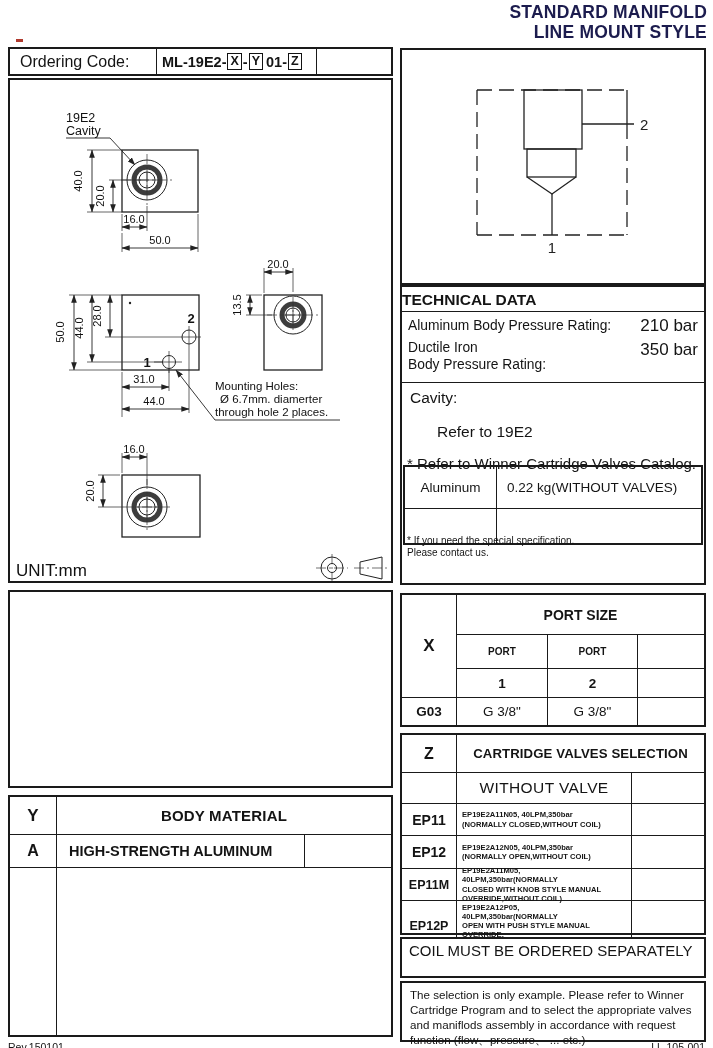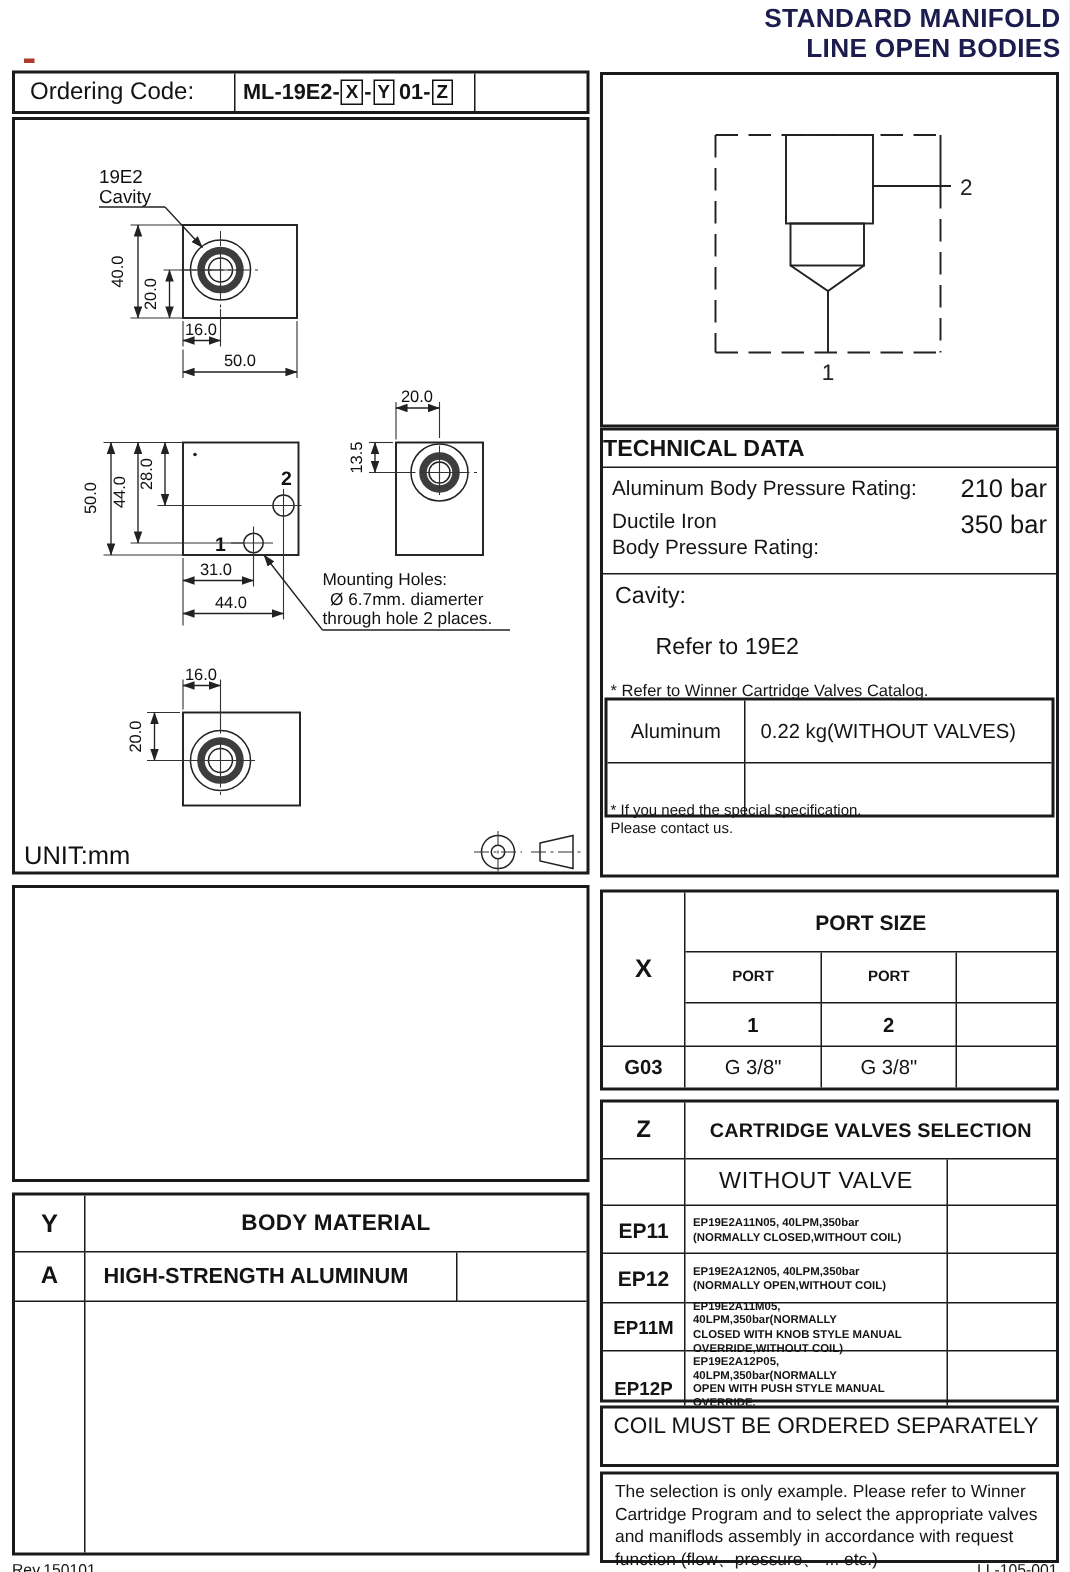--- a/index.html
+++ b/index.html
@@ -36,21 +36,21 @@
   #techbox>div{position:absolute;box-sizing:border-box}
   .t-head{top:0;left:0;right:0;height:25px;border-bottom:1.9px solid #1a1a1a;text-align:left;
           font-weight:bold;font-size:15.5px;line-height:25px}
   .t-row1{top:29px;left:6px;right:6px;display:flex;align-items:center}
   .t-row2{top:53px;left:6px;right:6px;height:38px;display:flex;align-items:flex-start}
   .t-lab{font-size:13.8px;line-height:1.22}
   .t-val{margin-left:auto;font-size:17px}
   .t-rule{top:95px;left:0;right:0;height:0;border-top:1.8px solid #1a1a1a}
   .t-cav{top:102px;left:8px;font-size:15.5px}
   .t-cavval{top:136px;left:35px;font-size:15.5px}
-  .t-cat{top:168px;left:5px;font-size:11px}
+  .t-cat{top:168px;left:5px;font-size:15px}
   #weight{top:178px;left:1px;right:1px;height:80px;border:2px solid #1a1a1a;display:grid;
           grid-template-columns:92px 1fr;grid-template-rows:42px 1fr}
   #weight>div{box-sizing:border-box}
   .w-m{border-right:1.6px solid #1a1a1a;border-bottom:1.6px solid #1a1a1a;font-size:13.5px}
   .w-v{border-bottom:1.6px solid #1a1a1a;display:flex;align-items:center;padding-left:10px;font-size:13.5px}
   .w-e1{border-right:1.6px solid #1a1a1a}
   .t-note{top:248px;left:5px;font-size:10px;line-height:1.2}
   
   #portgrid{display:grid;width:100%;height:100%;grid-template-columns:55px 91px 90px 1fr;
             grid-template-rows:40px 34px 29px 1fr}
@@ -106,21 +106,21 @@
   .mtx{font-size:11.5px;fill:#111}
   .utx{font-size:17px;fill:#111}
   .stx{font-size:15px;fill:#222}
 </style>
 </head>
 <body>
 
 <div id="page">
 
   <div class="abs pre" id="title">STANDARD MANIFOLD
-LINE OPEN BODIES</div>
+LINE MOUNT STYLE</div>
   <div class="abs" id="reddash"></div>
 
   <div class="box" id="ordering">
     <div class="ord-label">Ordering Code:</div>
     <div class="ord-code">
       <span>ML-19E2-</span>
         <span class="codebox">X</span>
         <span>-</span>
         <span class="codebox">Y</span>
         <span style="margin-left:2px">01-</span>

